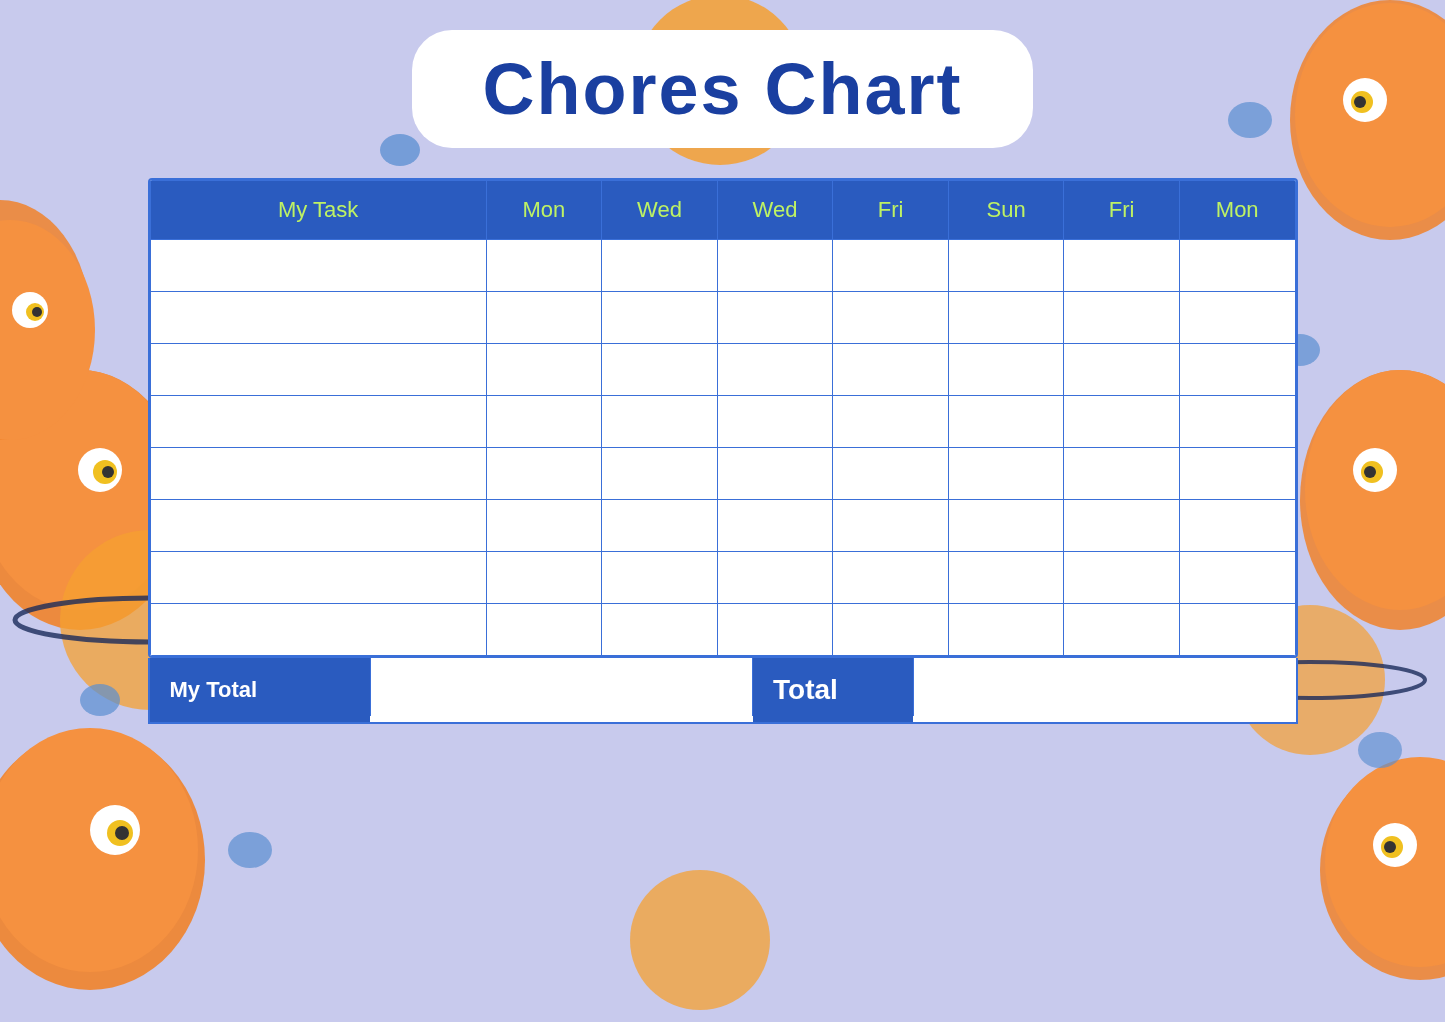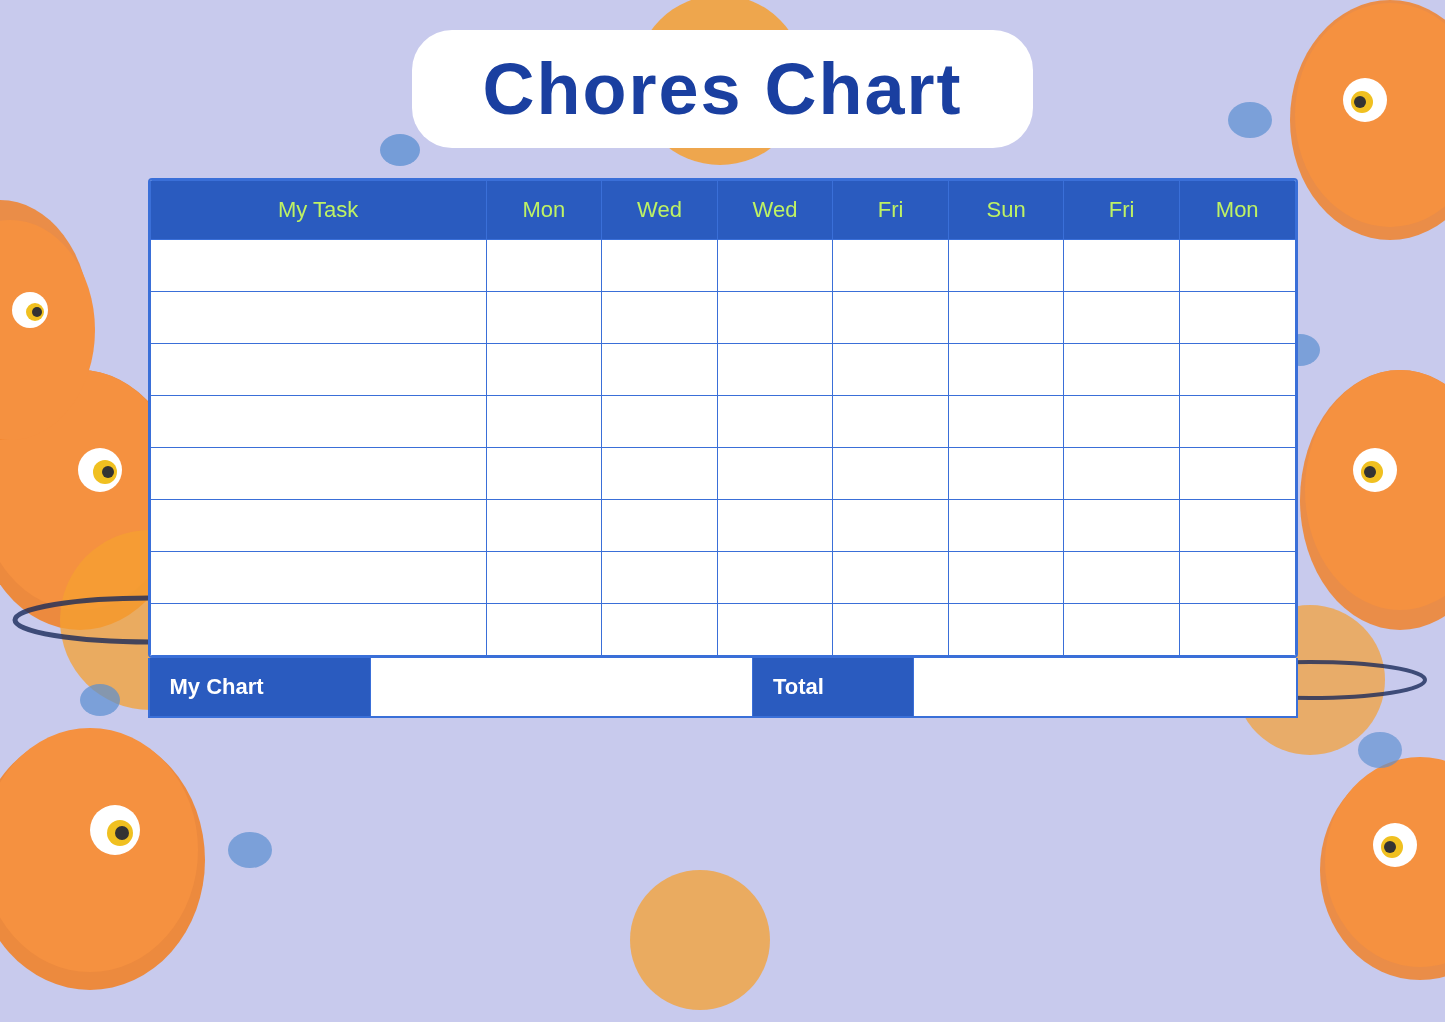--- a/index.html
+++ b/index.html
@@ -108,21 +108,21 @@
       border: none;
       border-left: 1.5px solid #3a6fd8;
       border-right: 1.5px solid #3a6fd8;
       height: 58px;
       background: white;
     }
 
     .total-label {
       background-color: #2a5bbf;
       color: white;
-      font-size: 22px;
+      font-size: 28px;
       font-weight: bold;
       padding: 16px 20px;
       width: 160px;
       display: flex;
       align-items: center;
       font-family: 'Arial Rounded MT Bold', Arial, sans-serif;
     }
 
     .total-value {
       flex: 1;
@@ -311,18 +311,18 @@
             <td></td>
             <td></td>
             <td></td>
             <td></td>
           </tr>
         </tbody>
     </table>
   </div>
 
   <div class="bottom-row">
-    <div class="reward-label">My Chart</div>
+    <div class="reward-label">My Total</div>
     <div class="reward-input"></div>
     <div class="total-label">Total</div>
     <div class="total-value"></div>
   </div>
 </div>
 
 </body></html>

